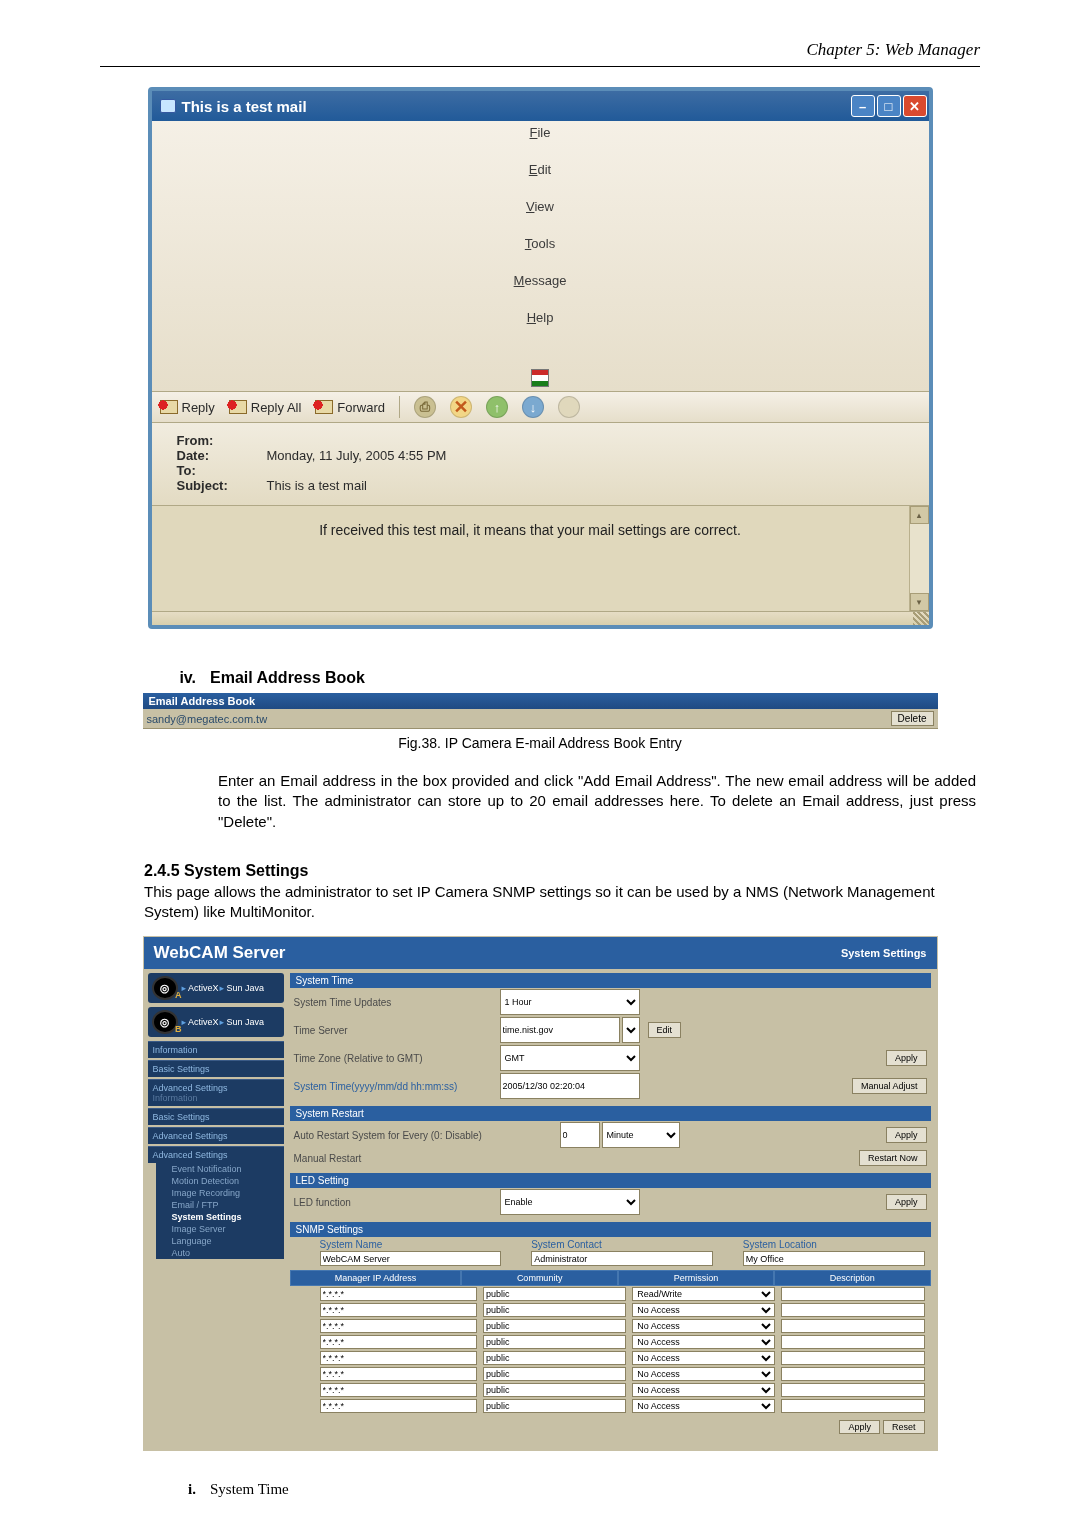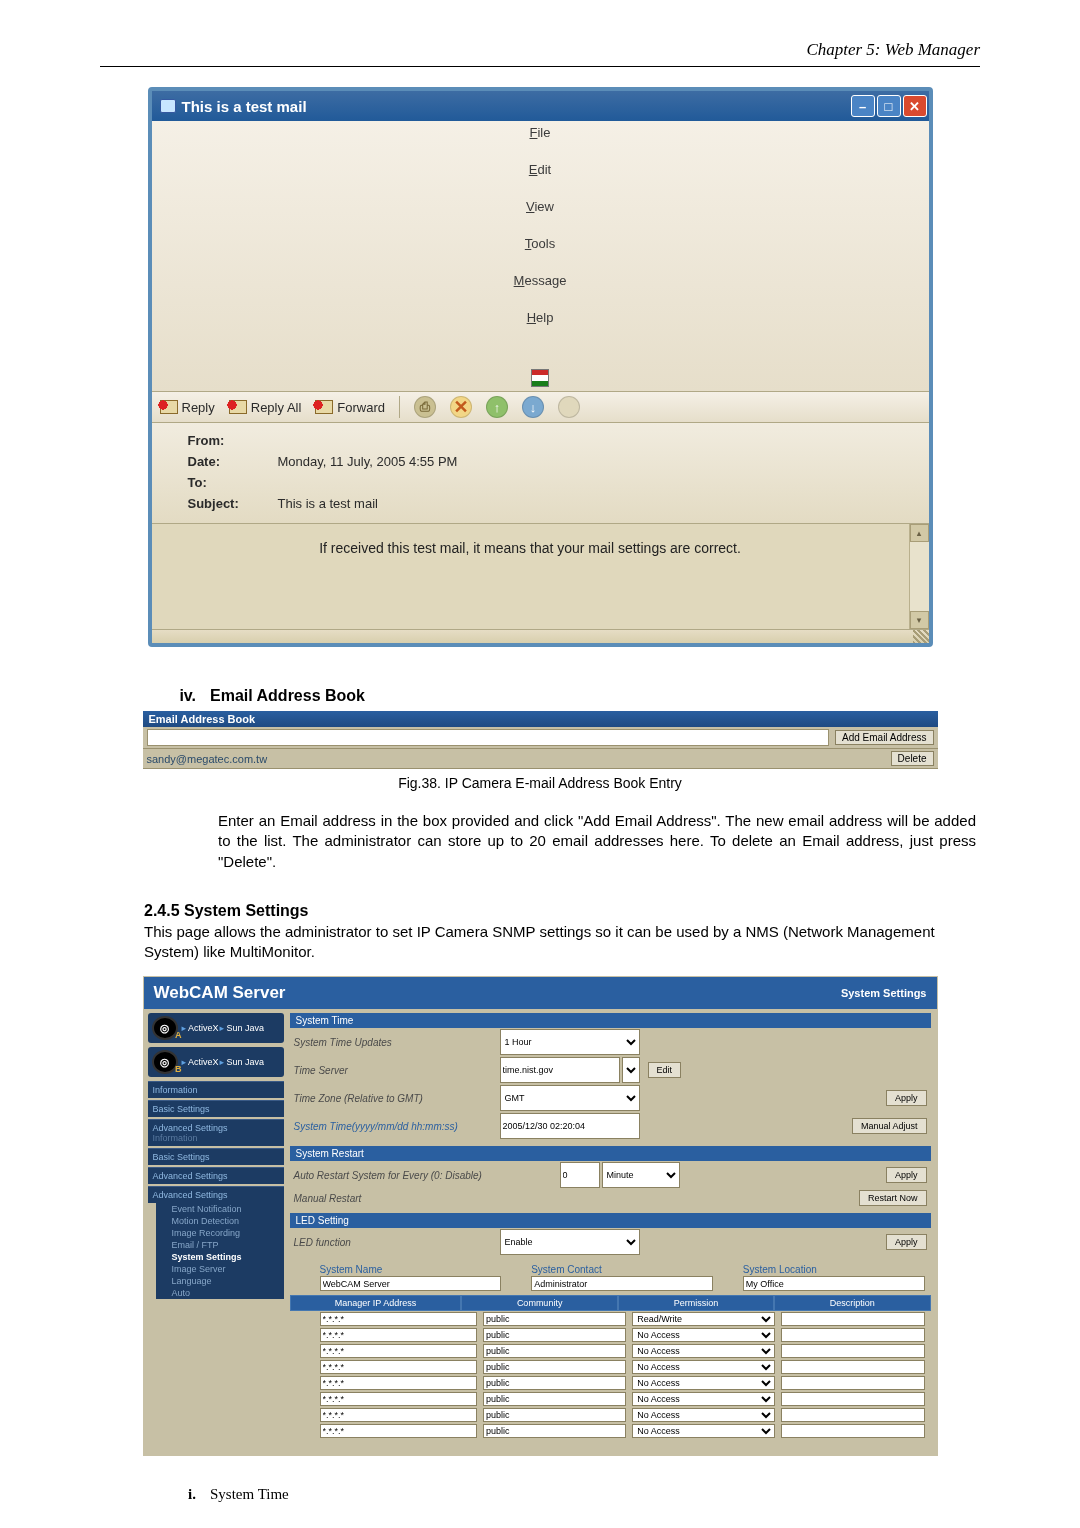--- a/index.html
+++ b/index.html
@@ -117,24 +117,23 @@
     font-weight: bold;
     color: #fff;
   }
   .ci-print { background: #cac092; color: #7a6a3a; }
   .ci-x { background: #f2d686; color: #c25a1c; font-size: 18px; }
   .ci-up { background: #8fc06a; }
   .ci-down { background: #7ba9d0; }
   .ci-blank { background: #e0d8bc; }
   .mail-headers {
     background: linear-gradient(#f1ecdf, #e3dbc3);
-    padding: 10px 20px 12px 36px;
+    padding: 10px 20px 12px 25px;
     display: grid;
     grid-template-columns: 90px 1fr;
-    row-gap: 6px;
     font-size: 13px;
     color: #2b2b2b;
     border-bottom: 1px solid #b0a886;
   }
   .hdr-label { font-weight: bold; }
   .mail-body-wrap { display: flex; height: 105px; }
   .mail-body {
     flex: 1;
     background: #e0d8bc;
     padding: 16px 22px;
@@ -301,21 +300,21 @@
   }
   .panel-row {
     background: #c7c0a5;
     display: flex;
     align-items: center;
     padding: 1px 4px;
     gap: 6px;
     font-size: 10px;
     color: #4a4a4a;
   }
-  .panel-row .label { width: 200px; font-style: italic; }
+  .panel-row .label { width: 200px; }
   .panel-row .ctrl { width: 140px; }
   .panel-row .ctrl input, .panel-row .ctrl select {
     font-size: 9px; height: 26px;
     background: #fff; border: 1px solid #8a8161;
     width: 100%;
   }
   .panel-row .rbtn {
     margin-left: auto;
     font-size: 9px;
     padding: 0 8px;
@@ -448,24 +447,20 @@
     <div class="resize-grip"></div>
   </div>
 </div>
 
 <div class="sec-heading">
   <span class="num">iv.</span><span>Email Address Book</span>
 </div>
 
 <div class="address-book">
   <div class="ab-header">Email Address Book</div>
-  <div class="ab-row">
-    <div class="ab-input"></div>
-    <button class="ab-btn">Add Email Address</button>
-  </div>
   <div class="ab-row email">
     <span style="flex:1;">sandy@megatec.com.tw</span>
     <button class="ab-btn">Delete</button>
   </div>
 </div>
 
 <div class="fig-caption">Fig.38.  IP Camera E-mail Address Book Entry</div>
 
 <p class="body-text">Enter an Email address in the box provided and click "Add Email Address". The new email address will be added to the list.   The administrator can store up to 20 email addresses here.   To delete an Email address, just press "Delete".</p>
 
@@ -555,20 +550,21 @@
       <div class="panel-block">
         <div class="panel-title">LED Setting</div>
         <div class="panel-row">
           <div class="label">LED function</div>
           <div class="ctrl"><select><option>Enable</option></select></div>
           <button class="rbtn">Apply</button>
         </div>
       </div>
 
       <div class="panel-block">
+        <div class="panel-title">SNMP Settings</div>
         <div class="snmp-top">
           <div class="cell"><span class="lbl">System Name</span><input value="WebCAM Server" style=""></div>
           <div class="cell"><span class="lbl">System Contact</span><input value="Administrator" style=""></div>
           <div class="cell"><span class="lbl">System Location</span><input value="My Office" style=""></div>
         </div>
         <div class="snmp-table">
           <div class="thead">
             <div>Manager IP Address</div>
             <div>Community</div>
             <div>Permission</div>
@@ -618,20 +614,24 @@
                 <input value="" style="">
               </div>
               <div class="trow">
                 <input value="*.*.*.*" style="">
                 <input value="public" style="">
                 <select><option>No Access</option></select>
                 <input value="" style="">
               </div>
             </div>
         </div>
+        <div class="bottom-btns">
+          <button class="btn">Apply</button>
+          <button class="btn">Reset</button>
+        </div>
       </div>
 
     </div>
   </div>
 </div>
 
 <div class="sec-heading2">
   <span class="num">i.</span><span>System Time</span>
 </div>
 

